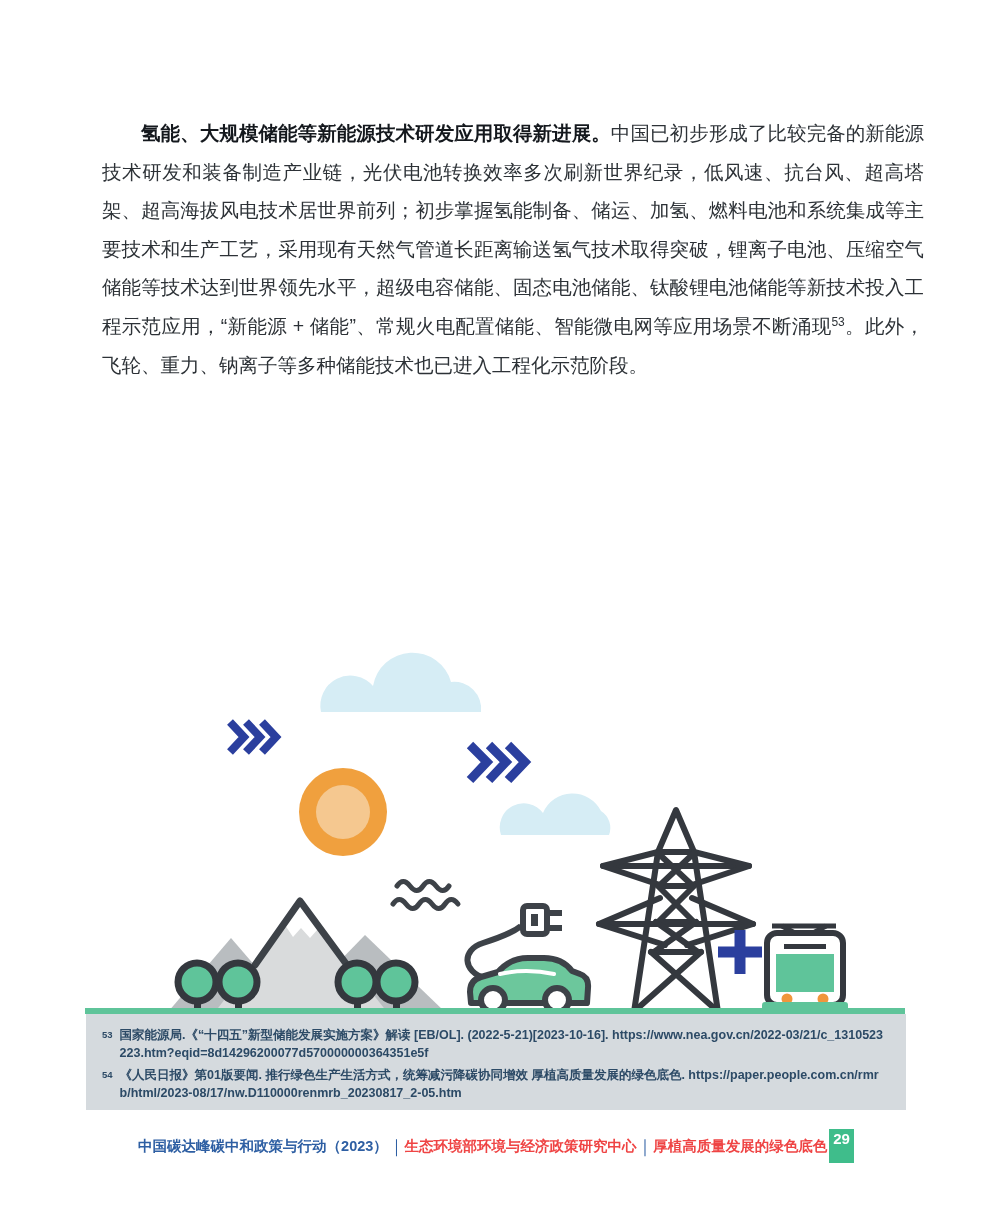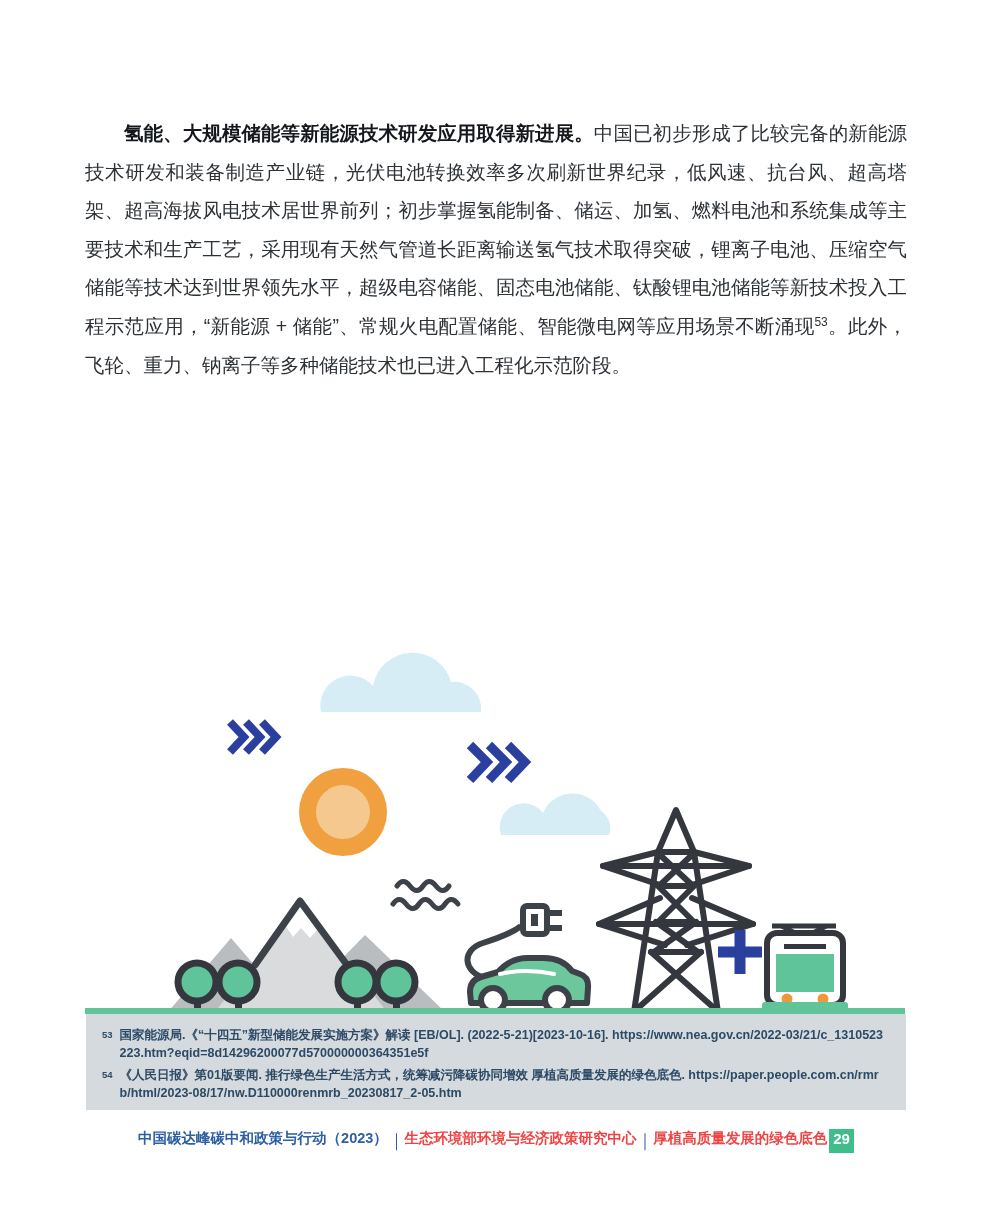--- a/index.html
+++ b/index.html
@@ -2,21 +2,21 @@
 <html><head>
 <meta charset="utf-8">
 <style>
   html,body { margin:0; padding:0; background:#ffffff; }
   .page {
     position:relative; width:992px; height:1228px; background:#ffffff;
     font-family:"Liberation Sans", sans-serif; overflow:hidden;
   }
   
   .text-block {
-    position:absolute; left:85px; top:114px; width:822px;
+    position:absolute; left:102px; top:114px; width:822px;
     color:#2d3237; font-size:19.5px; line-height:38.6px; text-align:justify;
   }
   .text-block p { margin:0; text-indent:2em; }
   .text-block p.p2 { margin-top:31px; }
   .lead { font-weight:bold; color:#14181d; }
   sup.ref { font-size:12px; line-height:0; vertical-align:super; }
 
   
   .illustration { position:absolute; left:85px; top:640px; width:820px; height:374px; }
 
@@ -26,28 +26,28 @@
     background:#d5dade; box-sizing:border-box; padding:13px 20px 0 16px;
     color:#2c4a66; font-size:12.5px; line-height:17.5px; font-weight:bold;
   }
   .footnote { display:flex; gap:7px; margin-bottom:5px; }
   .fn-marker { font-size:9.5px; line-height:14px; padding-top:1px; white-space:nowrap; }
   .fn-text { flex:1; word-break:break-all; }
 
   
   .footer {
     position:absolute; left:0; top:1129px; width:100%;
-    display:flex; justify-content:center; align-items:flex-start; 
+    display:flex; justify-content:center; align-items:center; 
     font-size:14.5px; font-weight:bold; white-space:nowrap;
   }
   .footer .title { color:#2e5fa3; }
   .footer .sep { color:#2e5fa3; font-weight:normal; font-size:17px; }
   .footer .org { color:#ef4444; }
   .page-box {
-    background:#3fbd8b; color:#ffffff; padding:1px 4px 6px 4px;
+    background:#3fbd8b; color:#ffffff; padding:1px 4px 16px 4px;
     font-size:15px; margin-left:2px;
   }
 </style>
 </head>
 <body>
 
 <div class="page">
 
   <div class="text-block">
     <p><span class="lead">氢能、大规模储能等新能源技术研发应用取得新进展。</span><span>中国已初步形成了比较完备的新能源技术研发和装备制造产业链，光伏电池转换效率多次刷新世界纪录，低风速、抗台风、超高塔架、超高海拔风电技术居世界前列；初步掌握氢能制备、储运、加氢、燃料电池和系统集成等主要技术和生产工艺，采用现有天然气管道长距离输送氢气技术取得突破，锂离子电池、压缩空气储能等技术达到世界领先水平，超级电容储能、固态电池储能、钛酸锂电池储能等新技术投入工程示范应用，“新能源 + 储能”、常规火电配置储能、智能微电网等应用场景不断涌现</span><sup class="ref">53</sup><span>。此外，飞轮、重力、钠离子等多种储能技术也已进入工程化示范阶段。</span></p>

